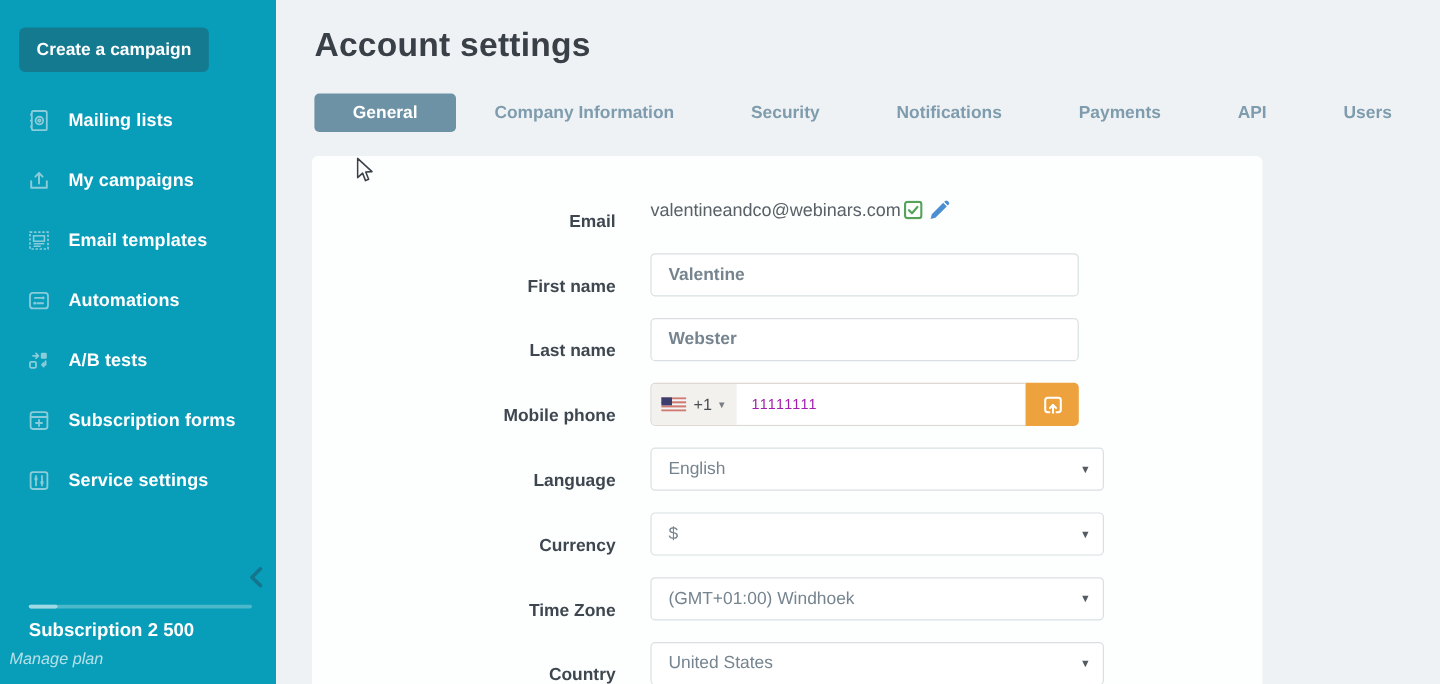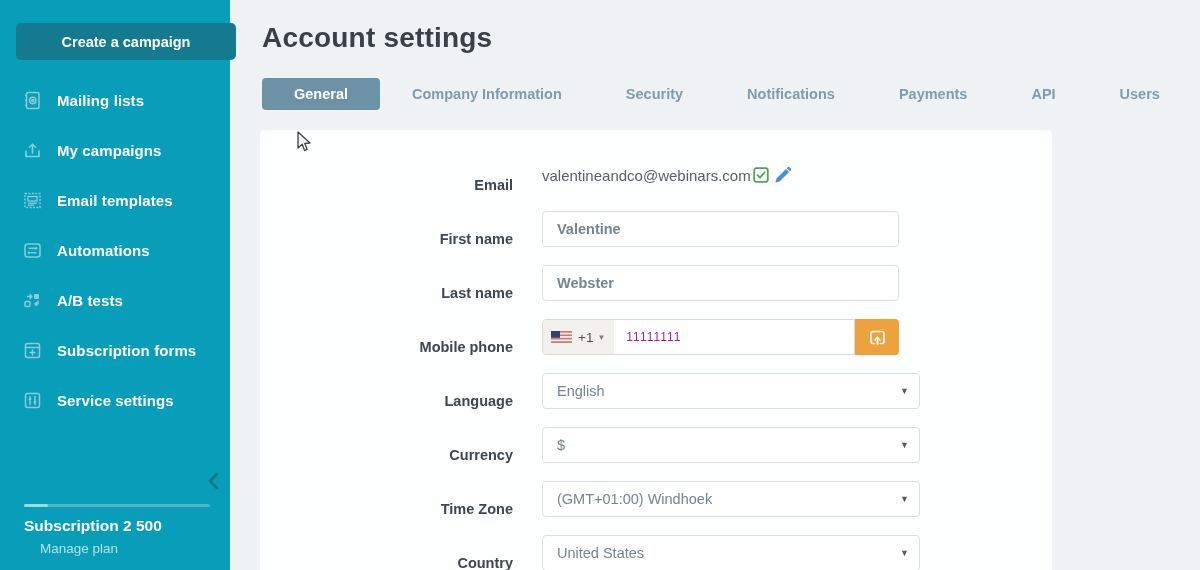--- a/index.html
+++ b/index.html
@@ -2,38 +2,38 @@
 <html><head>
 <meta charset="utf-8">
 <style>
   * { margin:0; padding:0; box-sizing:border-box; }
   html,body { width:1200px; height:570px; overflow:hidden; }
   body { font-family:"Liberation Sans", sans-serif; background:#eff2f4; position:relative; }
 
   
   .sidebar { position:absolute; left:0; top:0; width:230px; height:570px; background:#089db8; }
   .create-btn {
-    position:absolute; left:16px; top:23px; width:220px; height:37px;
+    position:absolute; left:16px; top:23px; width:158px; height:37px;
     background:#147a90; border:none; border-radius:5px;
     color:#fff; font-weight:bold; font-size:14.5px; cursor:pointer;
     font-family:"Liberation Sans", sans-serif;
   }
   .nav { position:absolute; left:0; top:75px; width:230px; }
   .nav-item { height:50px; display:flex; align-items:center; padding-left:23px; cursor:pointer; }
   .nav-item .icn { width:19px; height:19px; color:#8accd9; flex:0 0 19px; margin-right:15px; }
   .nav-item .icn svg { width:100%; height:100%; display:block; }
   .nav-item .lbl { color:#ffffff; font-size:15px; font-weight:bold; letter-spacing:.1px; }
 
   .collapse-chevron { position:absolute; right:8px; top:470px; width:16px; height:22px; color:#15758c; cursor:pointer; }
   .collapse-chevron svg { width:100%; height:100%; }
 
   .plan-divider { position:absolute; left:24px; top:504px; width:186px; height:3px; background:rgba(255,255,255,.28); border-radius:2px; }
   .plan-divider .fill { position:absolute; left:0; top:0; height:3px; width:24px; background:#9fd9e5; border-radius:2px; }
   .plan-name { position:absolute; left:24px; top:517px; color:#fff; font-size:15.5px; font-weight:bold; }
-  .plan-manage { position:absolute; left:40px; top:541px; color:#b6e1ea; font-size:13.5px; cursor:pointer; }
+  .plan-manage { position:absolute; left:8px; top:541px; color:#b6e1ea; font-size:13.5px; cursor:pointer;font-style:italic; }
 
   
   .main-title { position:absolute; left:262px; top:22px; font-size:28px; font-weight:bold; color:#3a4047; letter-spacing:.2px; }
 
   .tabs { position:absolute; left:262px; top:78px; display:flex; align-items:center; }
   .tab { padding:8px 32px; font-size:14.5px; color:#7e9cad; font-weight:bold; cursor:pointer; border-radius:4px; white-space:nowrap; }
   .tab.active { background:#6e92a5; color:#ffffff; }
 
   .card { position:absolute; left:260px; top:130px; width:792px; height:470px; background:#fdfefe; border-radius:5px; }
 

